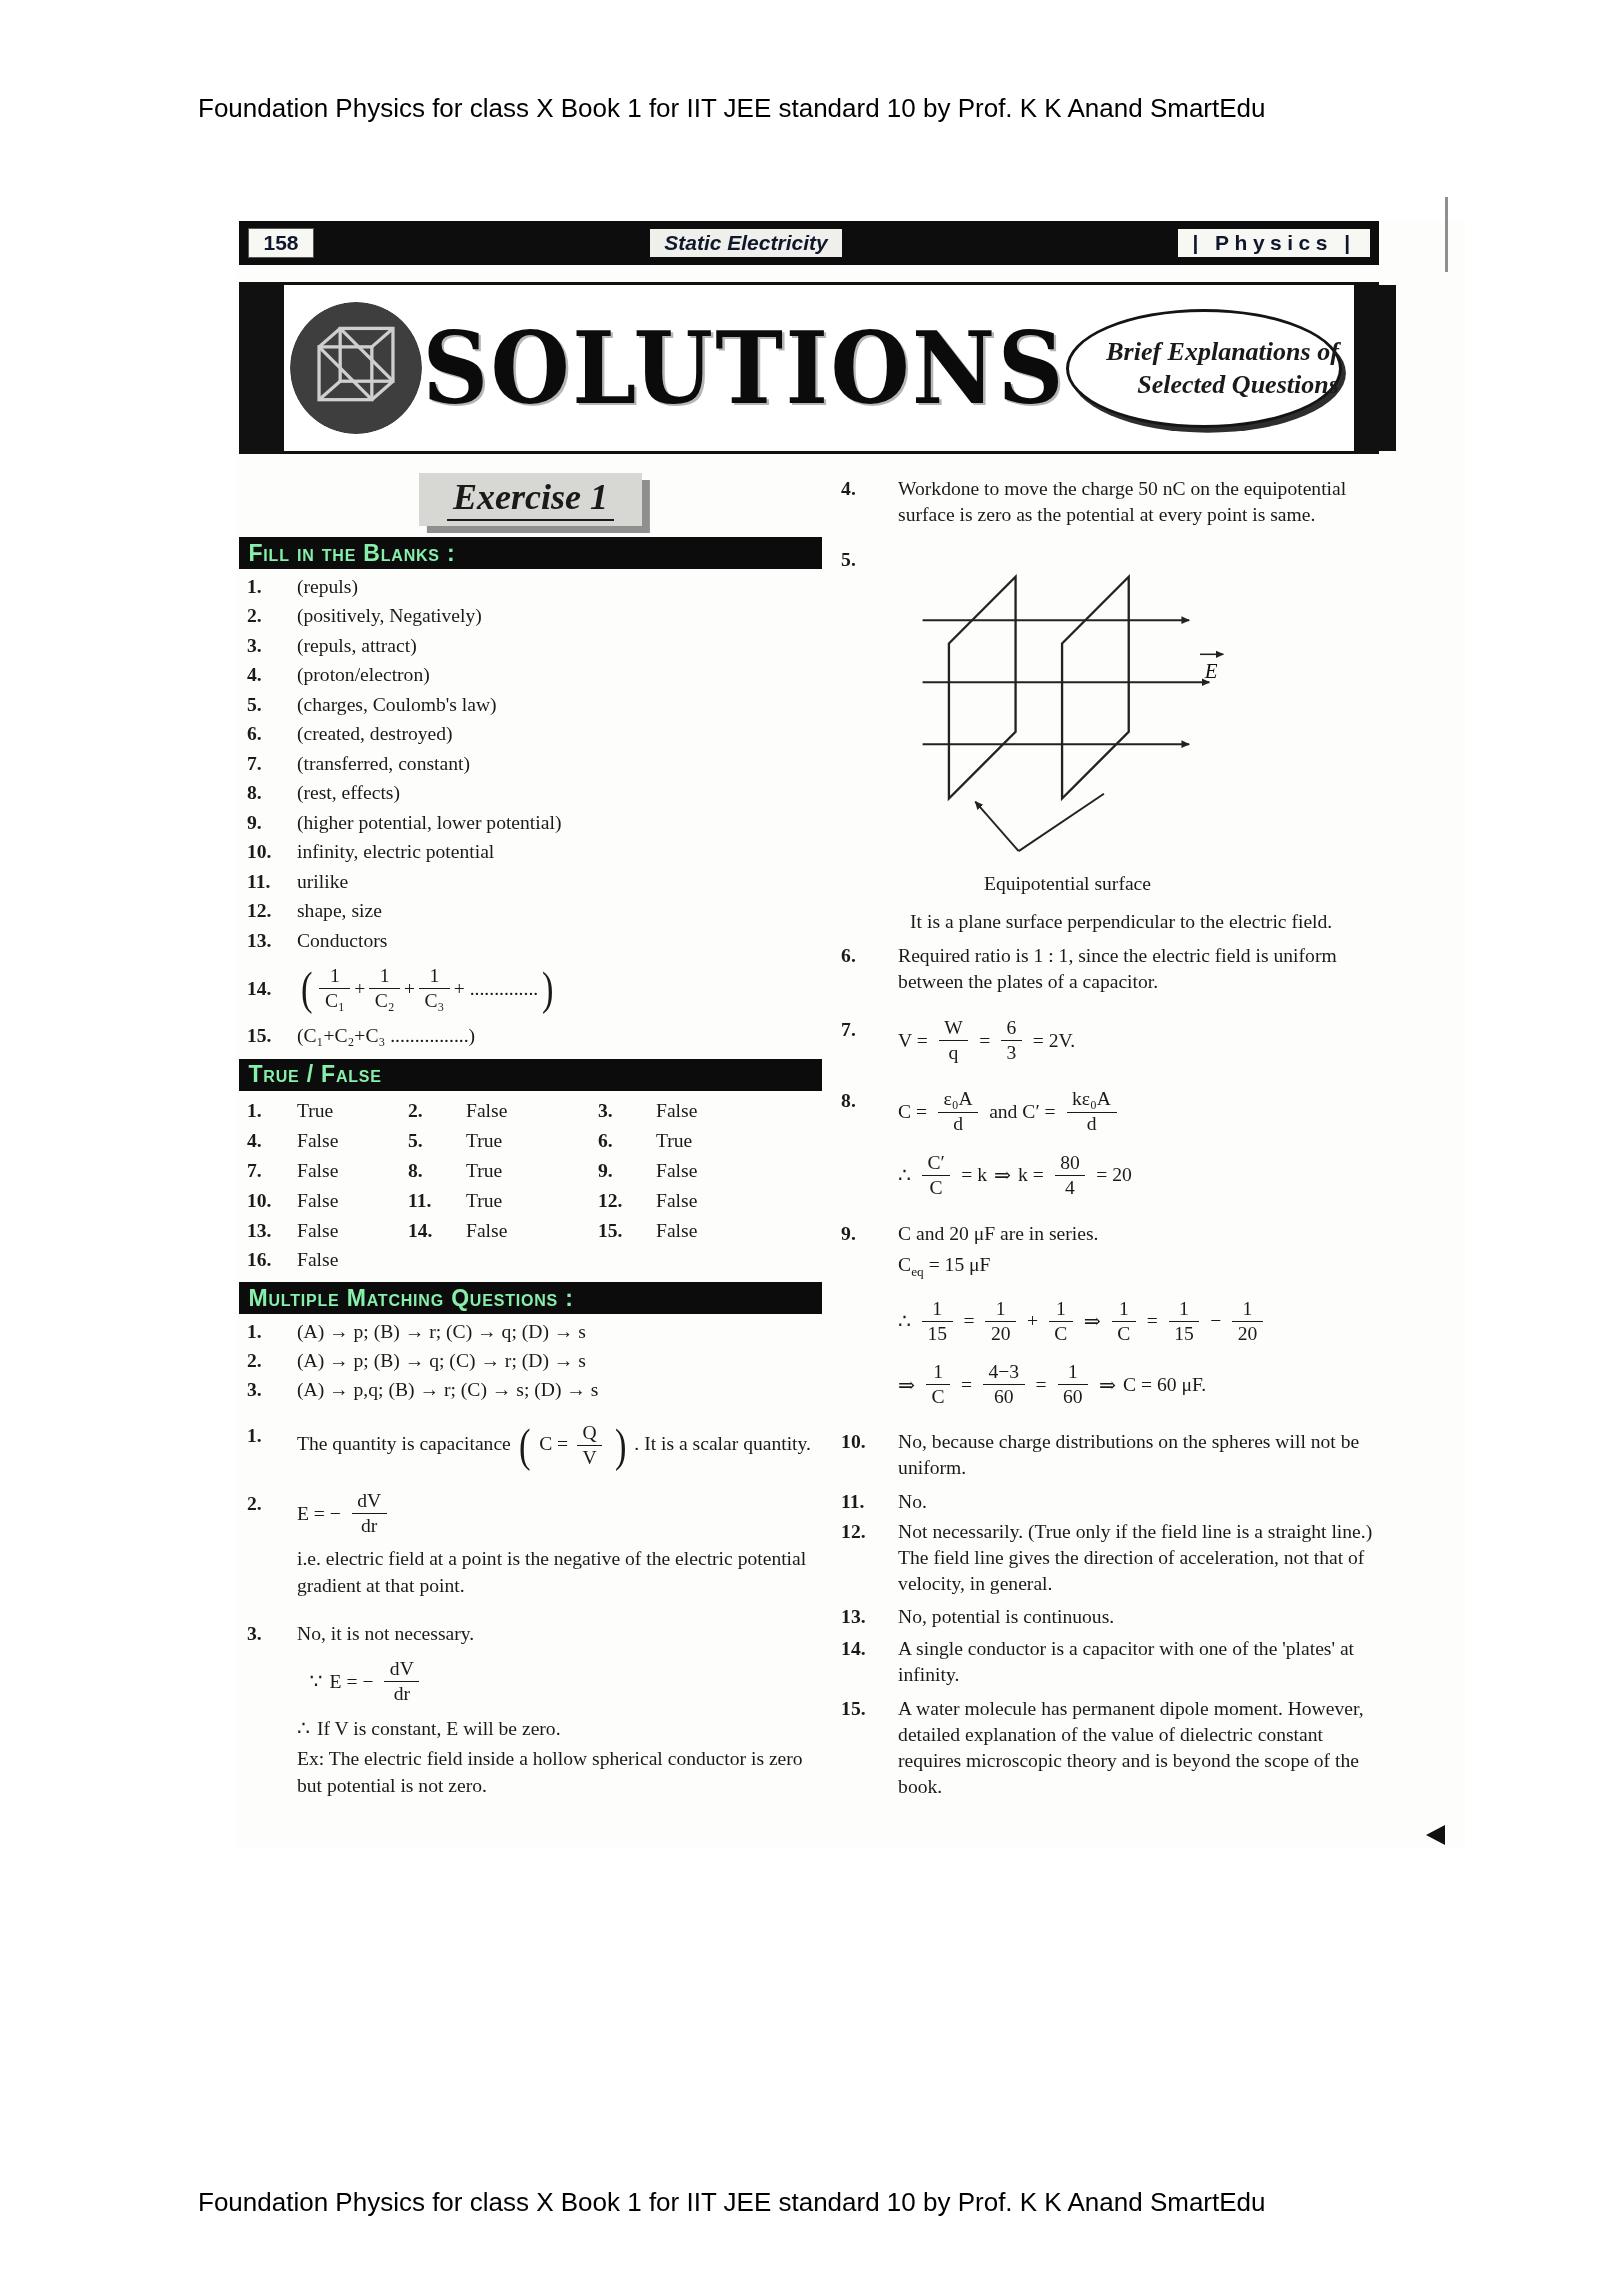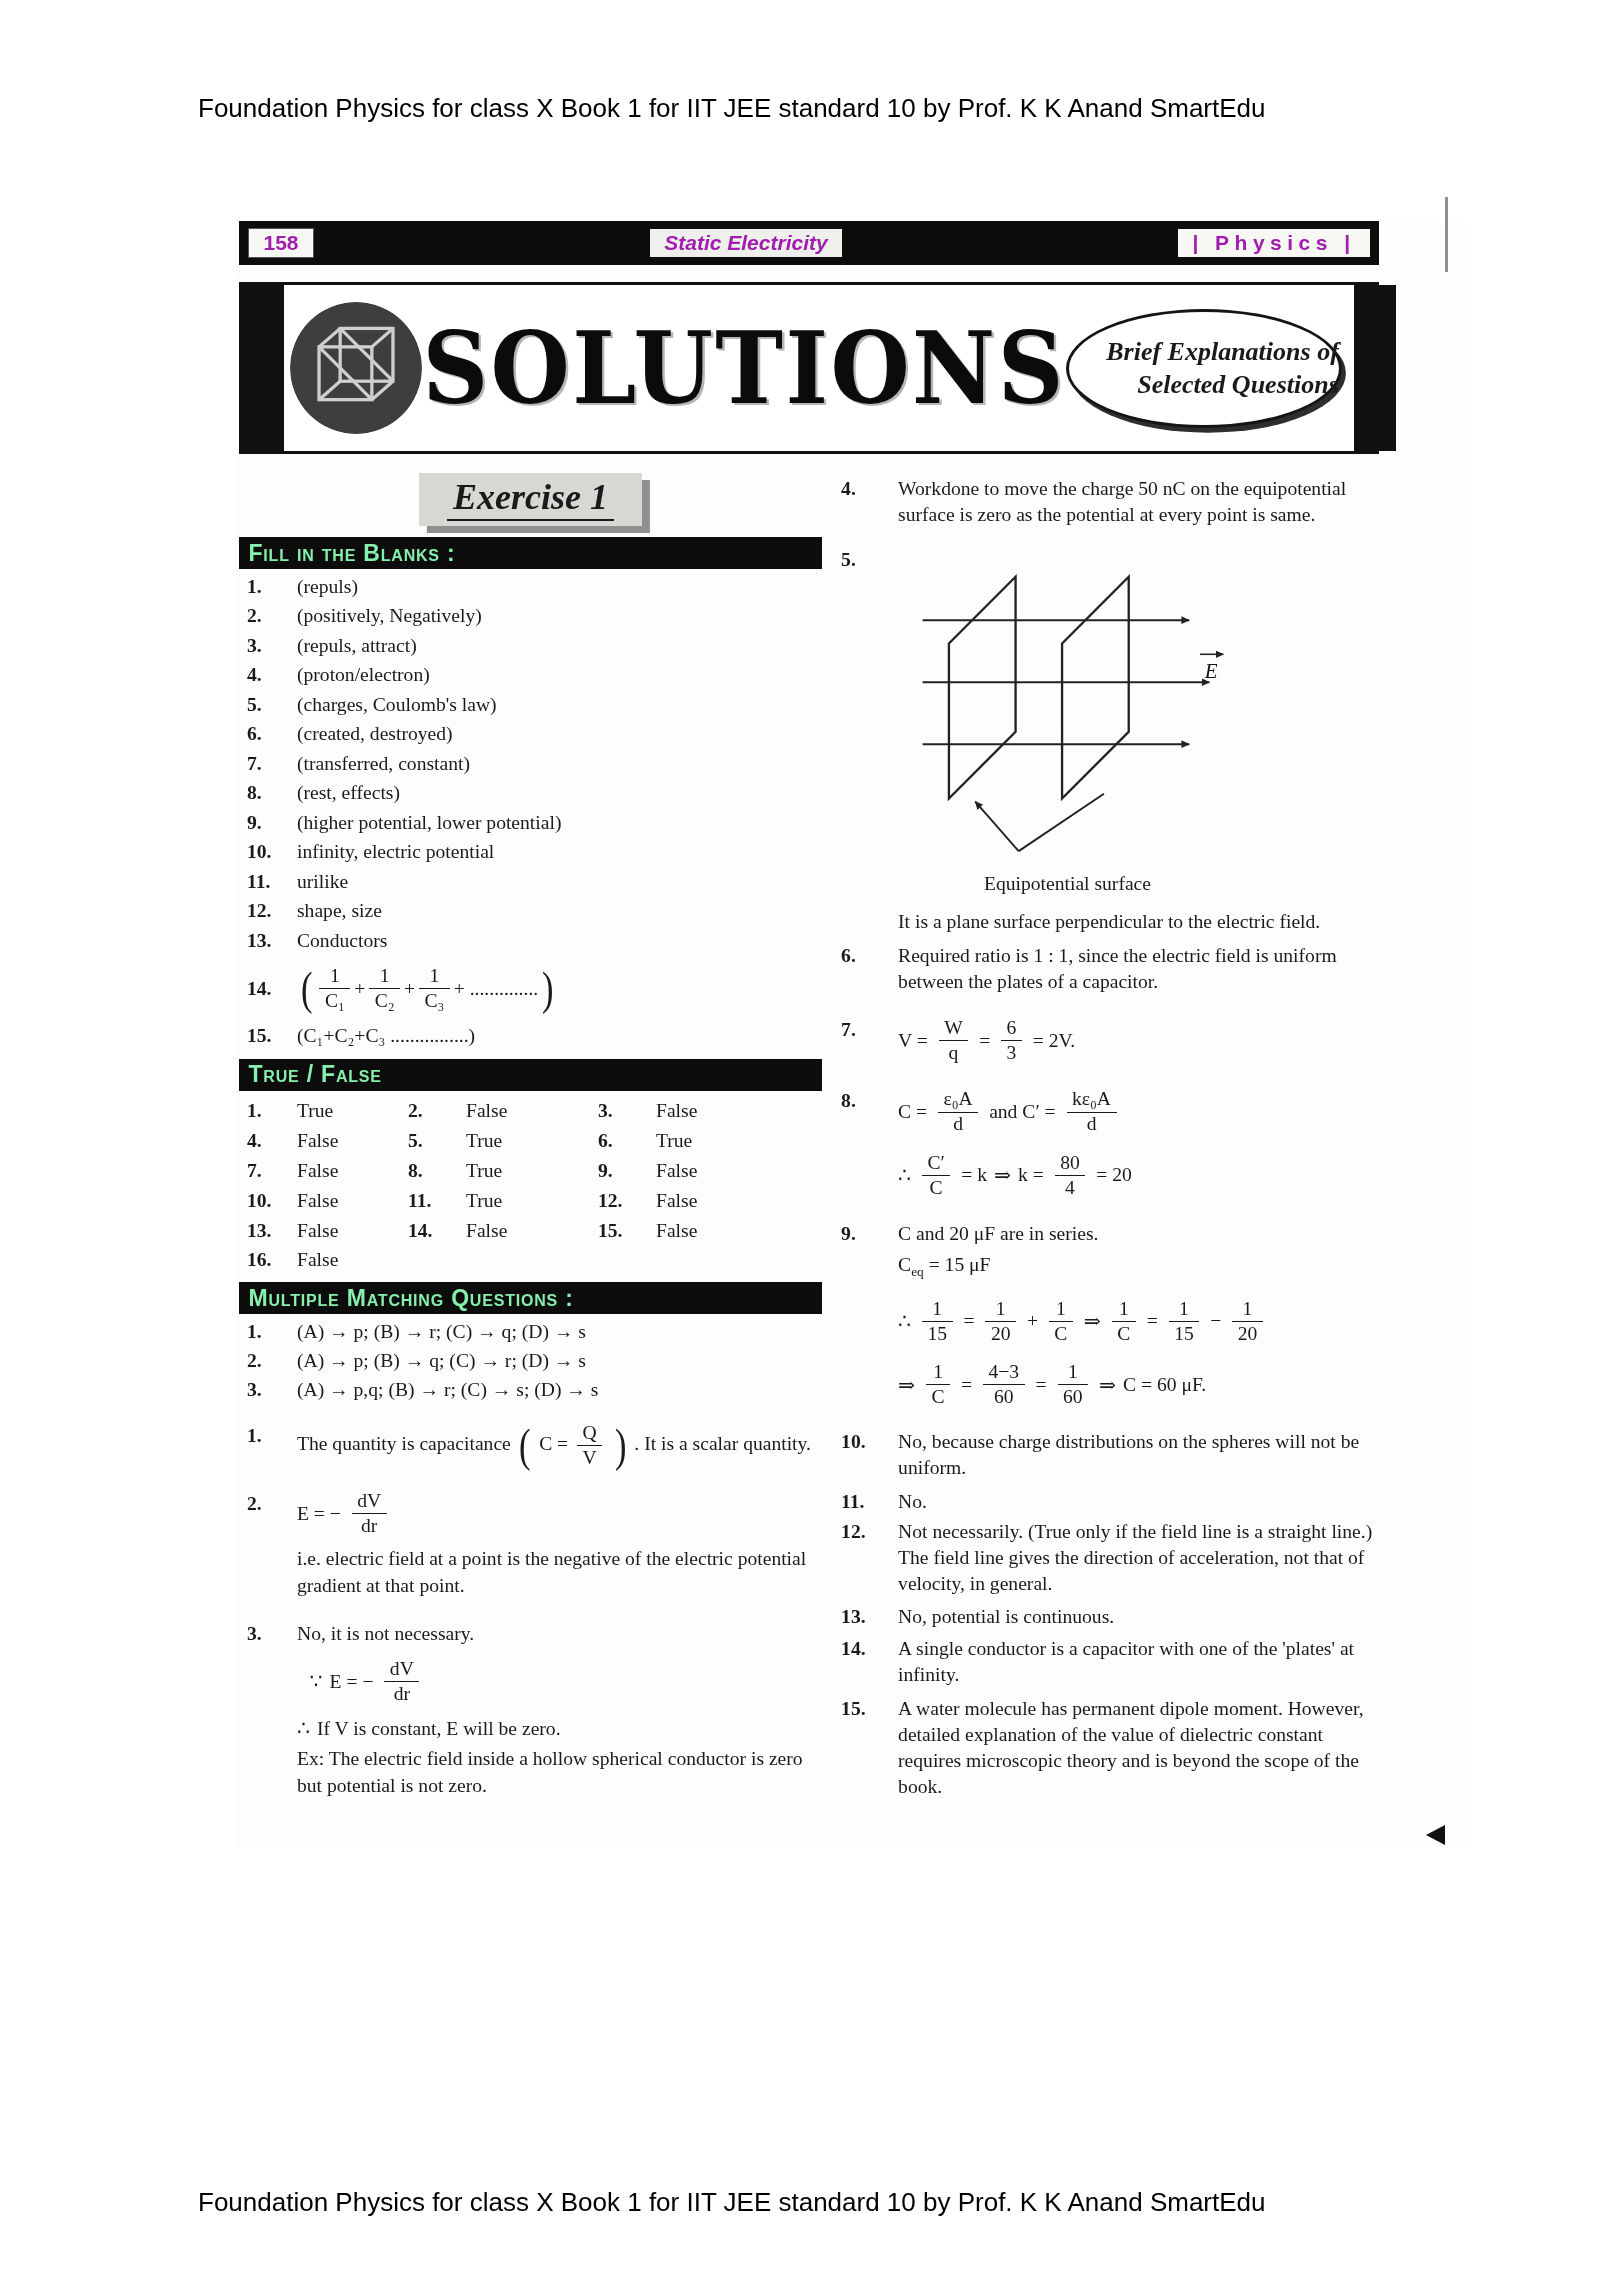--- a/index.html
+++ b/index.html
@@ -11,21 +11,21 @@
   .doc-footer { top:2187px; }
 
   .page-scan { position:absolute; left:236px; top:221px; width:1229px; height:1627px; background:#fdfdfc; }
   .artifact { position:absolute; right:17.3px; top:-23.6px; width:2.4px; height:75px; background:#8f8f8f; }
   .corner-mark { position:absolute; right:20.4px; bottom:3.1px; width:0; height:0;
       border-top:10.2px solid transparent; border-bottom:10.2px solid transparent; border-right:19px solid #111; }
 
   .head-bar { position:relative; margin-left:3.1px; width:1140px; height:44px; background:#0d0d0d;
       display:flex; align-items:center; justify-content:space-between; padding:0 9.4px; }
   .hb-box { background:#f7f7f4; padding:1.6px 14px; font-family:"Liberation Sans","DejaVu Sans",sans-serif;
-      font-weight:bold; font-size:21px; color:#a21caf; }
+      font-weight:bold; font-size:21px; color:#0f172a; }
   .hb-num { border:1.6px solid #555; }
   .hb-chapter { font-style:italic; background:#efefec; }
   .hb-subject { letter-spacing:5.5px;text-align:right; }
 
   .banner { margin:17.3px 0 0 3.1px; width:1140px; height:172px; border:3.1px solid #111; background:#fff;
       display:flex; align-items:center; position:relative; }
   .endcap { width:42px; height:100%; background:#111; flex:none; }
   .cube { width:132px; height:132px; border-radius:50%; overflow:hidden; flex:none; margin-left:6.3px; }
   .banner-title { flex:1; text-align:center; font-family:"DejaVu Serif",serif; font-weight:bold;
       font-size:91px; letter-spacing:2.4px; color:#0b0b0b; text-shadow:2.4px 2.4px 0 rgba(110,110,110,.5);
@@ -68,21 +68,21 @@
   .qa { display:flex; font-size:19.6px; line-height:26px; }
   .qa .n { width:57px; flex:none; font-weight:bold; }
   .qa .body { flex:1; padding-right:4.7px; }
 
   .mline { display:flex; align-items:center; gap:7px; font-size:19.6px; flex-wrap:wrap; }
   .sym { font-size:20.4px; }
   sub { font-size:.68em; }
 
   .diagram-wrap { margin:4.7px 0 0 -3.1px; width:345px; }
   .caption { text-align:center; font-size:19.6px; margin-top:1.6px; }
-  .note { margin-top:12.6px; }
+  .note { margin-top:12.6px;margin-left:12px; }
 </style>
 </head>
 <body>
 
 <div class="doc-header">Foundation Physics for class X Book 1 for IIT JEE standard 10 by Prof. K K Anand SmartEdu</div>
 
 <div class="page-scan">
   <div class="artifact"></div>
 
   <div class="head-bar">

